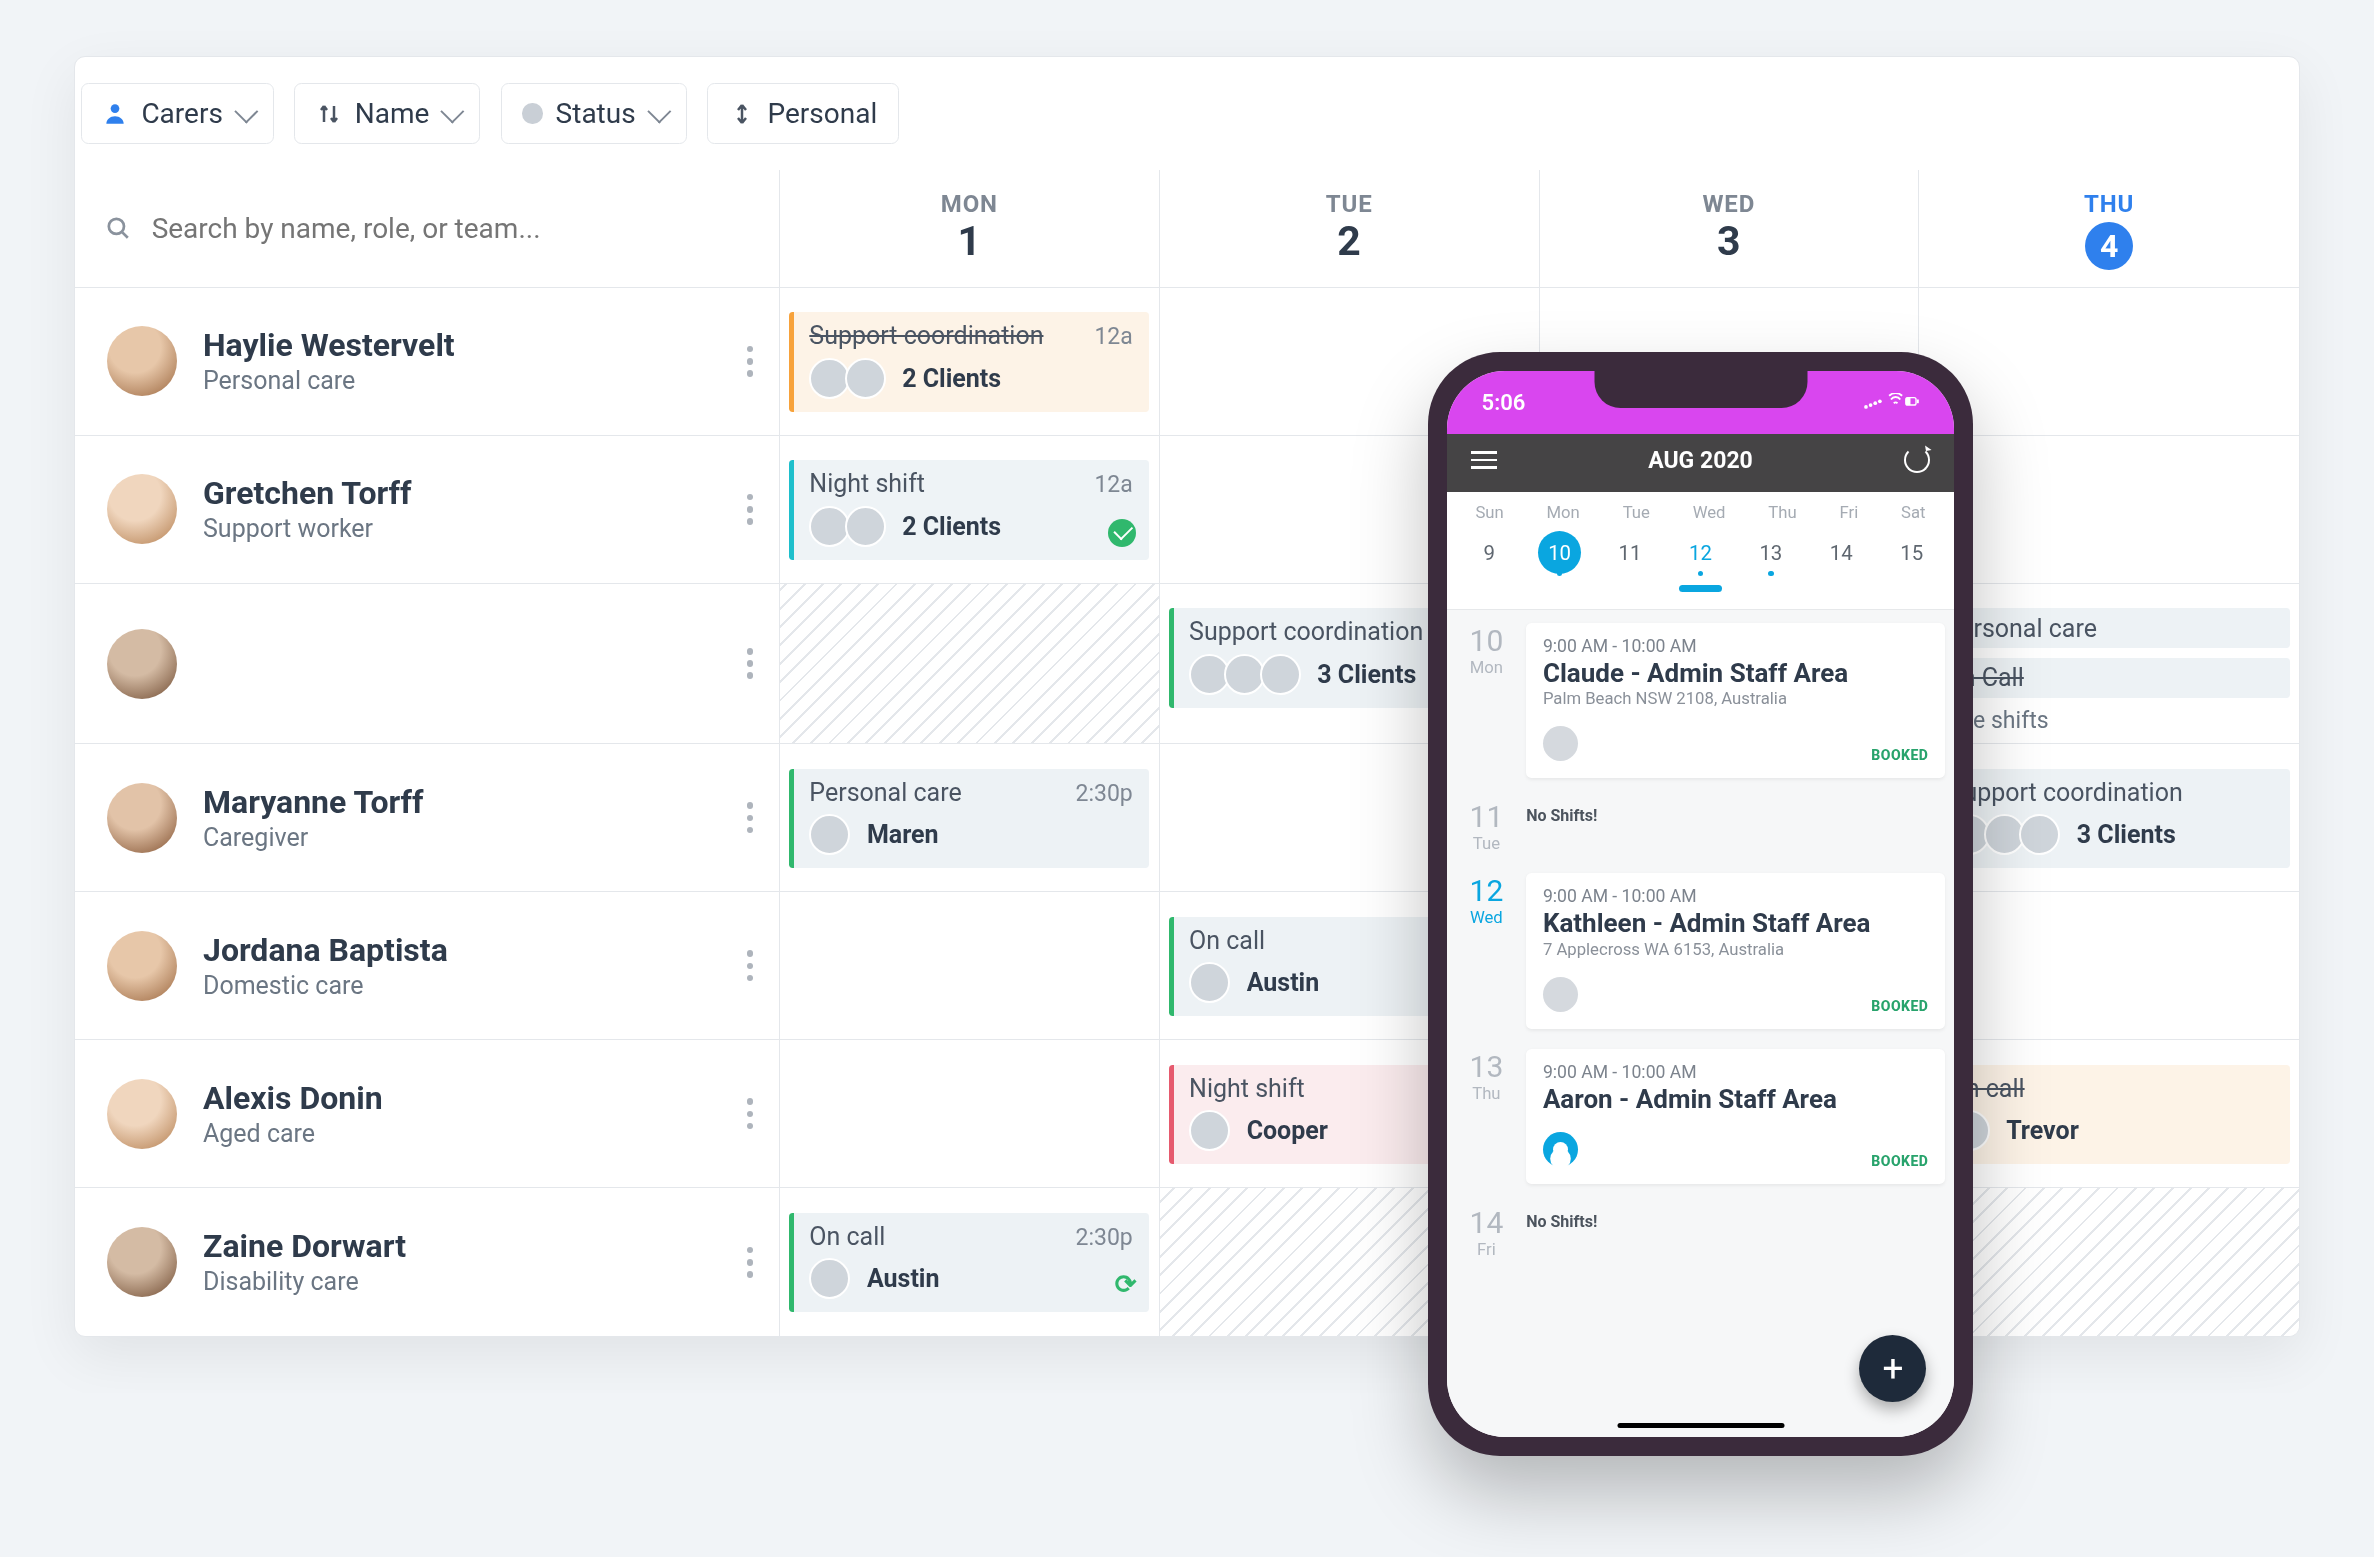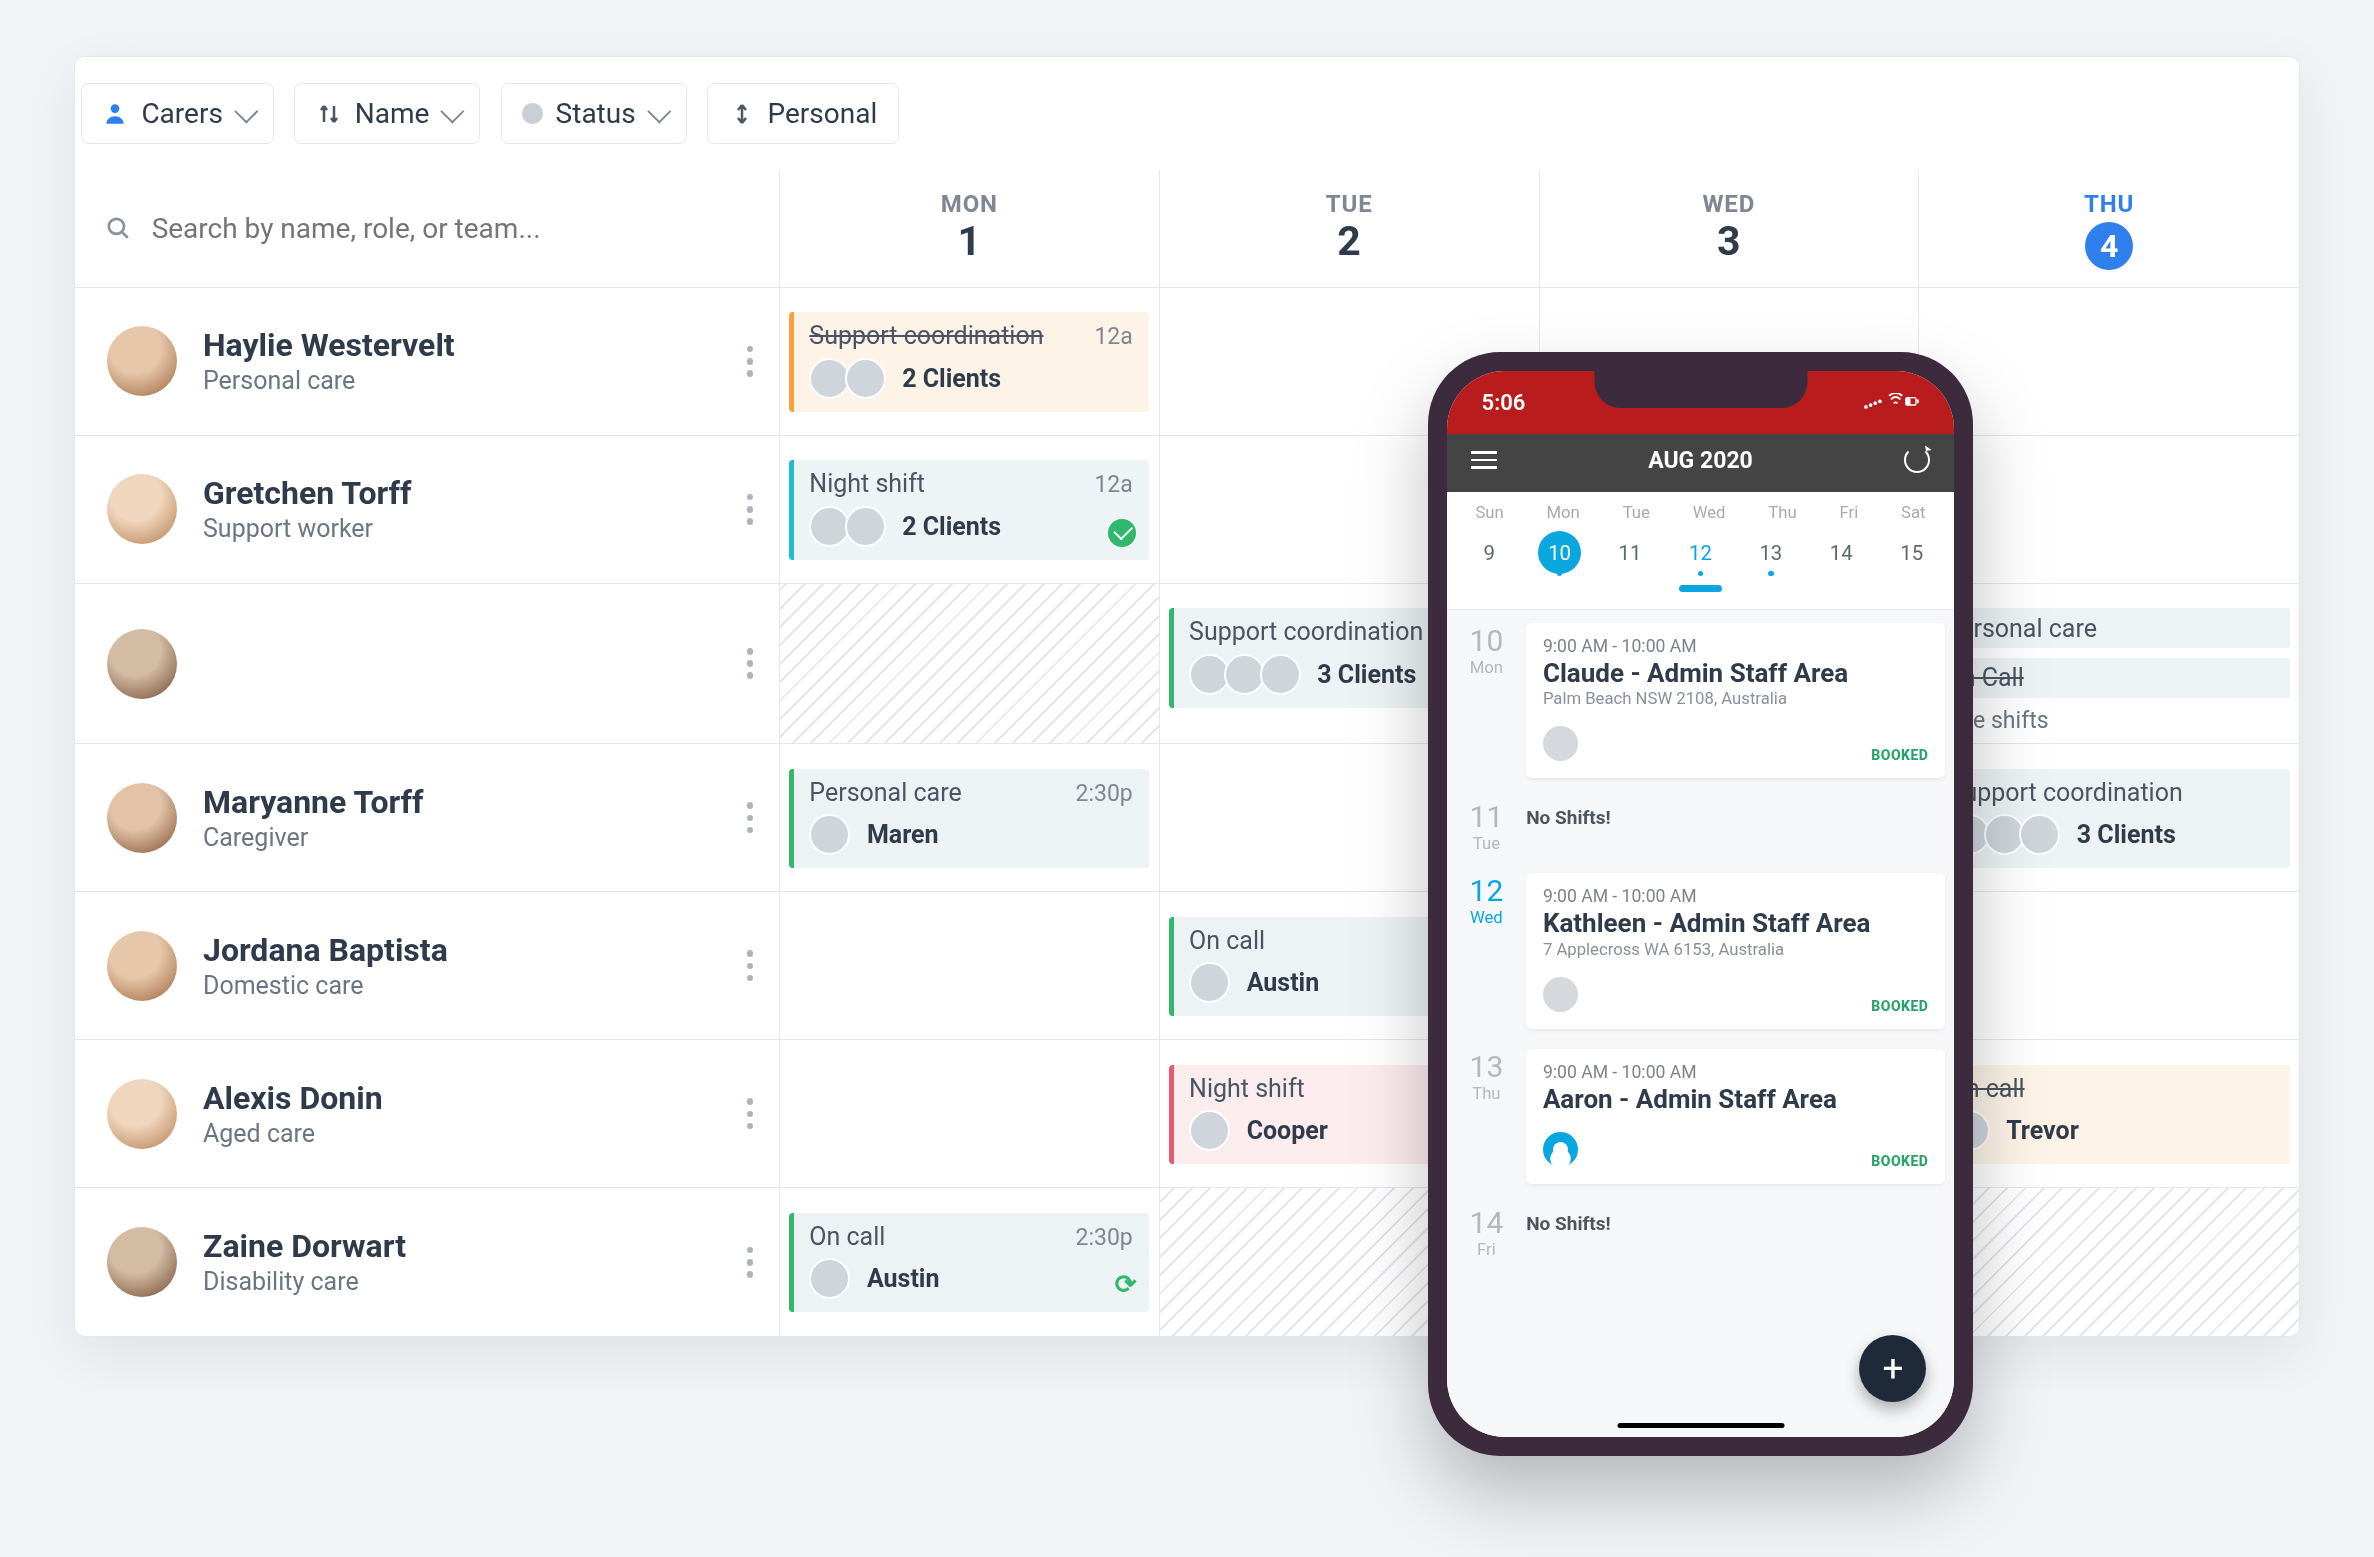--- a/index.html
+++ b/index.html
@@ -71,21 +71,21 @@
 .shift .body strong{font-size:25px;font-weight:700;margin-left:5.6px;}
 .shift .badge{position:absolute;right:13px;bottom:13px;}
 .check-badge{width:28px;height:28px;border-radius:50%;background:var(--c-green);display:flex;align-items:center;justify-content:center;}
 .check-badge:after{content:"";width:9.3px;height:15px;border-right:2.8px solid #fff;border-bottom:2.8px solid #fff;transform:rotate(45deg) translate(-0.9px,-1.9px);}
 .cycle-badge{color:var(--c-green);font-size:26px;font-weight:700;}
 .shift .more{font-size:23px;color:#6b7683;margin-top:5.6px;}
 
 
 .phone{position:absolute;left:1428px;top:352px;width:545px;height:1104px;border-radius:72px;background:#3b2b3c;padding:18.6px;box-shadow:0 37px 74px rgba(0,0,0,0.25);}
 .phone-screen{background:#fff;width:100%;height:100%;border-radius:58px;overflow:hidden;position:relative;display:flex;flex-direction:column;}
-.status-bar{background:#b91c1c;color:#fff;height:63px;display:flex;align-items:center;justify-content:space-between;padding:0 35px;font-size:22px;font-weight:600;}
+.status-bar{background:#d946ef;color:#fff;height:63px;display:flex;align-items:center;justify-content:space-between;padding:0 35px;font-size:22px;font-weight:600;}
 .notch{position:absolute;left:50%;transform:translateX(-50%);top:0;width:213px;height:37px;background:#3b2b3c;border-radius:0 0 26px 26px;}
 .app-bar{background:#454445;color:#fff;display:flex;align-items:center;justify-content:space-between;padding:13px 24px 18.6px;}
 .app-bar .burger{display:flex;flex-direction:column;gap:4.6px;}
 .app-bar .burger span{width:26px;height:2.8px;background:#fff;}
 .app-title{font-size:23px;font-weight:700;}
 .refresh{width:26px;height:26px;border:2.8px solid #fff;border-radius:50%;border-top-color:transparent;position:relative;}
 .refresh:after{content:"";position:absolute;right:-1.9px;top:-1.9px;border:4.6px solid transparent;border-top-color:#fff;transform:rotate(35deg);}
 
 .week-strip{background:#fff;border-bottom:0.9px solid #e6e8ea;padding:11px 7.4px 16.7px;}
 .wdays{display:flex;justify-content:space-around;}
@@ -104,21 +104,21 @@
 .day-lbl.wed .dnum,.day-lbl.wed .dnam{color:#0aa6e0;}
 .card{background:#fff;border-radius:5.6px;padding:13px 16.7px 15px;box-shadow:0 1.9px 3.7px rgba(0,0,0,0.06);position:relative;}
 .card .tm{font-size:17.6px;color:#7c838d;}
 .card .ttl{font-size:26px;font-weight:700;margin-top:1.9px;}
 .card .addr{font-size:16.7px;color:#8a9099;margin-top:1.9px;}
 .card .row{display:flex;align-items:center;justify-content:space-between;margin-top:15px;}
 .card .av{width:35px;height:35px;border-radius:50%;background:#d5d9de;}
 .card .av.icon{background:#0aa6e0;display:flex;align-items:center;justify-content:center;}
 .card .av.icon:after{content:"";width:15px;height:15px;border-radius:50%;background:#fff;box-shadow:0 9.3px 0 2.8px #fff;}
 .card .booked{font-size:14px;font-weight:800;color:var(--c-booked);letter-spacing:0.5px;margin-top:24px;}
-.noshift{font-size:19px;font-weight:700;color:#4c545e;padding-top:7.4px;}
+.noshift{font-size:16px;font-weight:700;color:#4c545e;padding-top:7.4px;}
 
 .fab{position:absolute;right:28px;bottom:35px;width:67px;height:67px;border-radius:50%;background:#1e2a3a;color:#fff;font-size:37px;display:flex;align-items:center;justify-content:center;box-shadow:0 7.4px 15px rgba(0,0,0,0.3);}
 .home-ind{position:absolute;bottom:9.3px;left:50%;transform:translateX(-50%);width:167px;height:5.6px;border-radius:3.7px;background:#000;}
 
 
 .av-a{background:radial-gradient(circle at 40% 30%, #e7c7a9 40%, #b38560 80%);}
 .av-b{background:radial-gradient(circle at 40% 30%, #f0d6be 40%, #c79a72 80%);}
 .av-c{background:radial-gradient(circle at 40% 30%, #d4bba4 40%, #8f6e55 80%);}
 .av-d{background:radial-gradient(circle at 40% 30%, #e2c3a8 40%, #a07556 80%);}
 </style>

